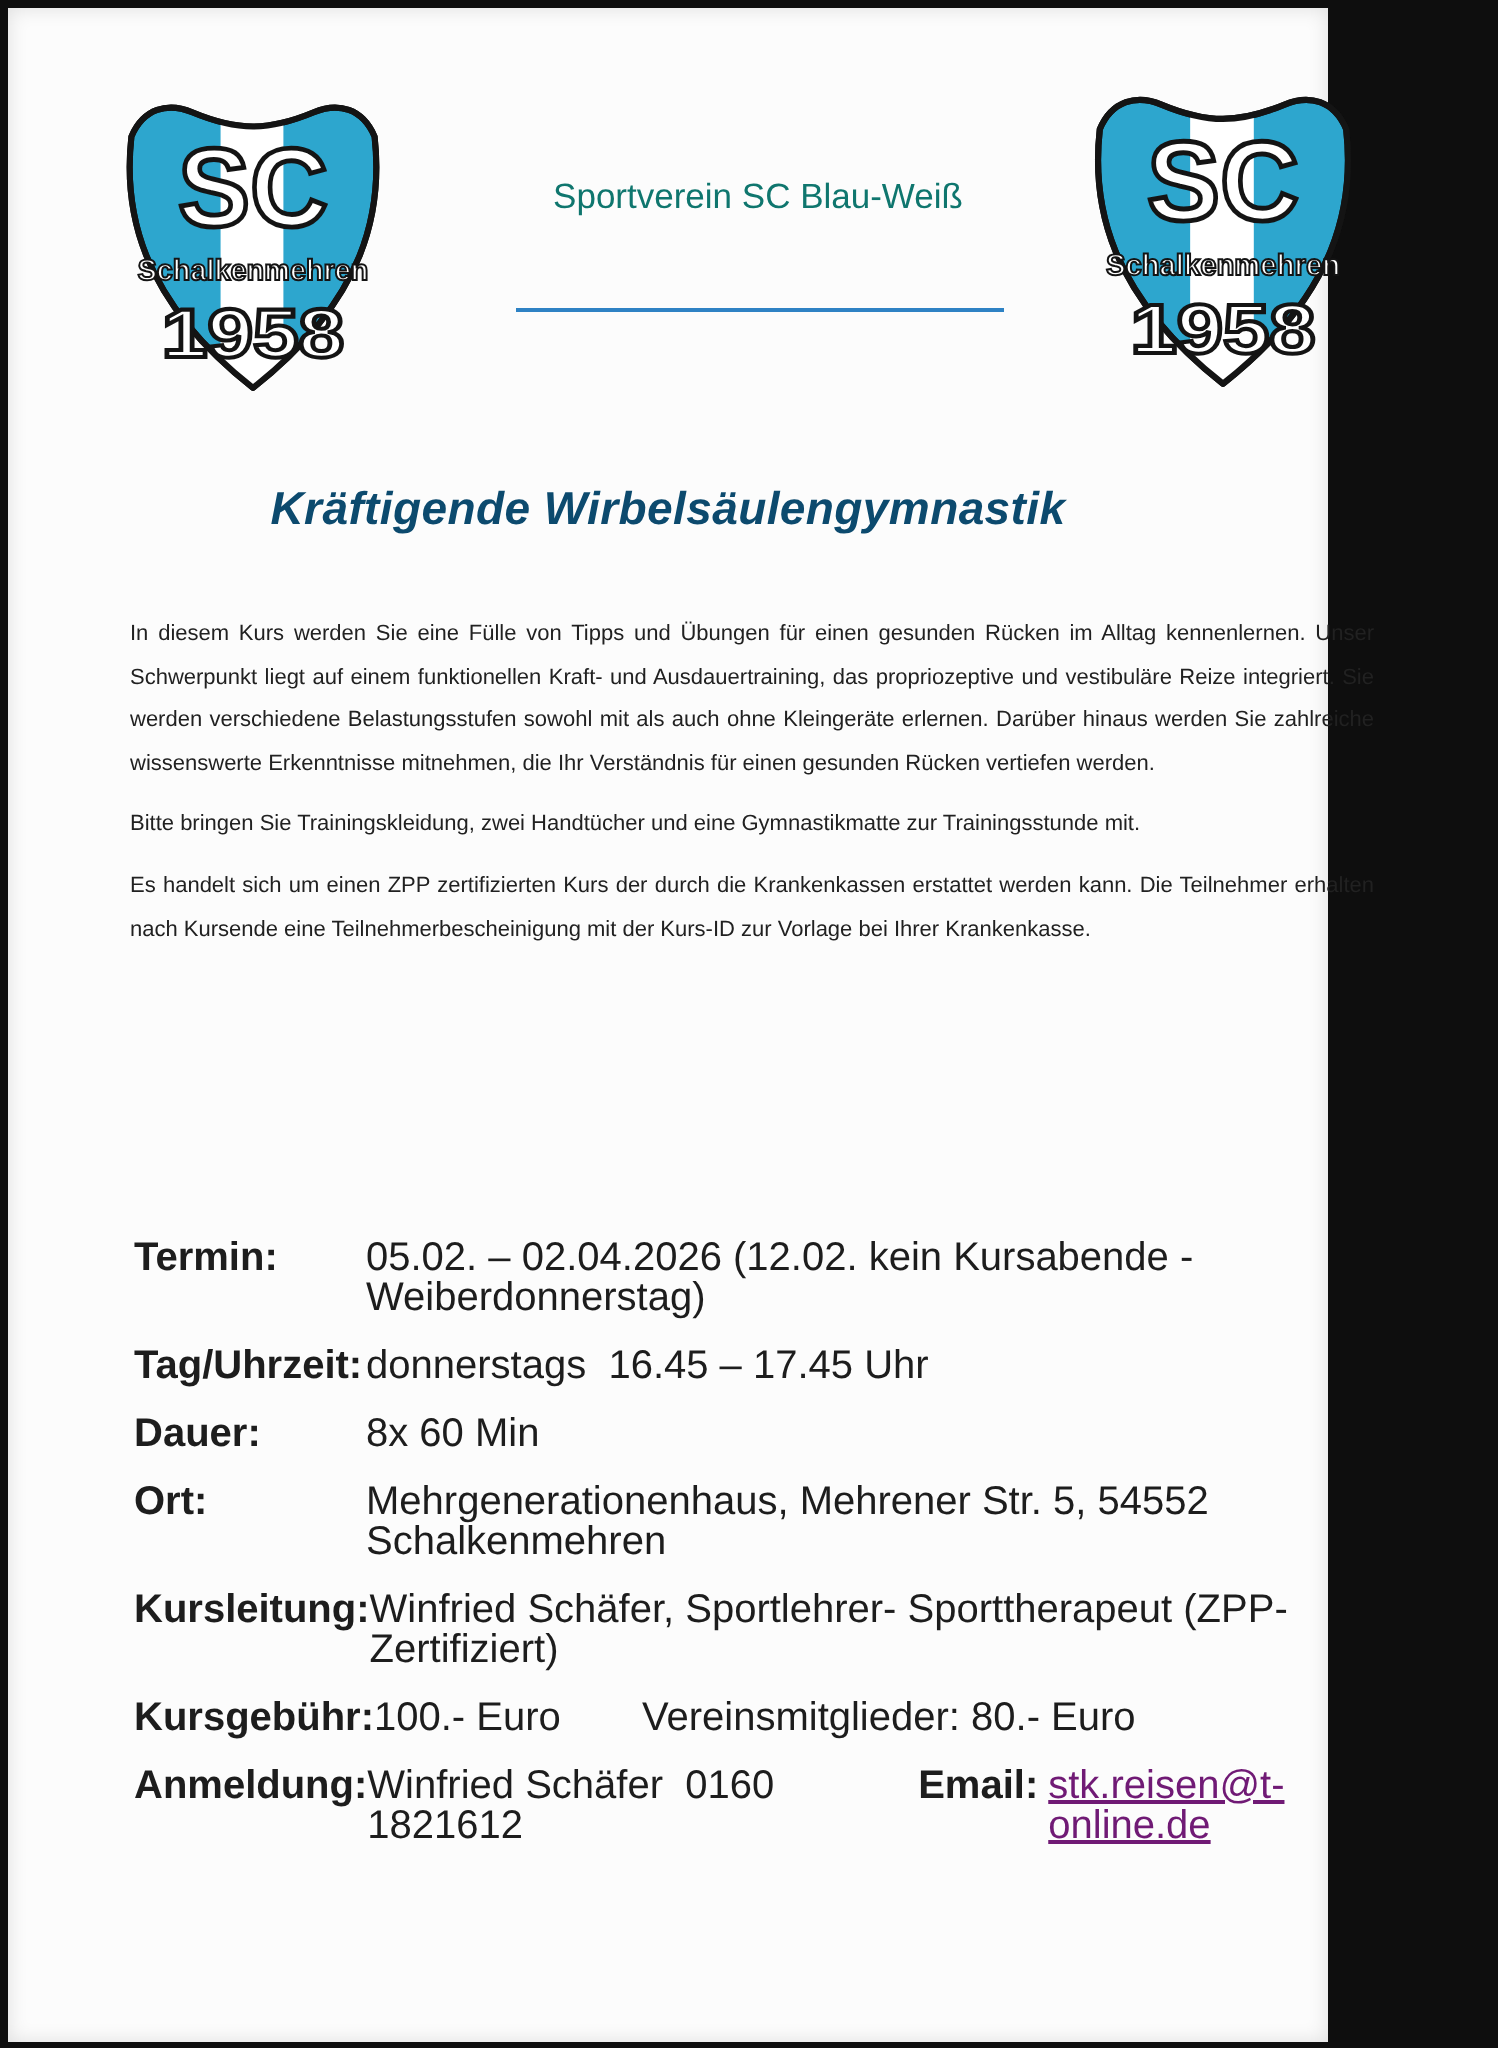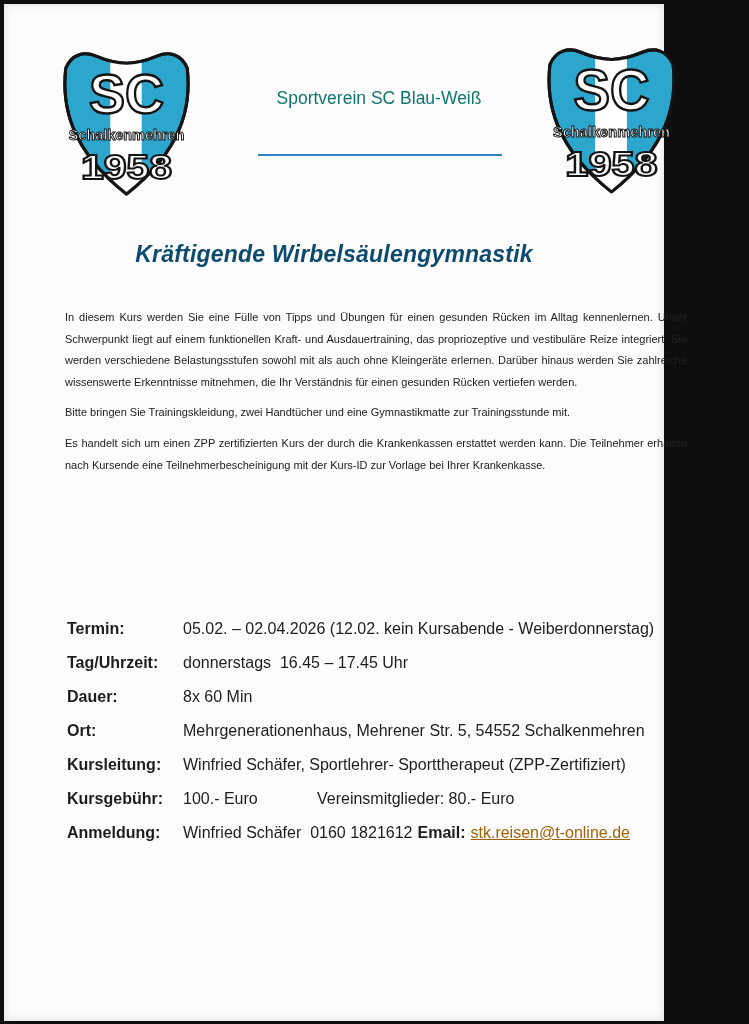--- a/index.html
+++ b/index.html
@@ -61,29 +61,29 @@
     font-size: 11px;
     line-height: 21.6px;
     color: #212121;
     text-align: justify;
   }
   .body-text p { margin: 0 0 9px 0; }
   
   .details {
     position: absolute;
     left: 63px; top: 615px; width: 645px;
-    font-size: 16px;
+    font-size: 20px;
     color: #1d1d1d;
   }
   .detail-row { display: flex; line-height: 20px; margin-bottom: 14px; }
   .detail-label { flex: 0 0 116px; font-weight: bold; }
   .detail-value { white-space: pre-wrap; }
   .value-fixed { flex: 0 0 134px; }
   .email-label { font-weight: bold; margin-left: 5px; }
-  .email-link { color: #a16207; text-decoration: underline; margin-left: 5px; }
+  .email-link { color: #701a75; text-decoration: underline; margin-left: 5px; }
 </style>
 </head>
 <body>
 
 <div class="page">
 
   <div class="crest crest-left">
     <svg viewBox="0 0 140 150">
       <defs>
         <clipPath id="shieldClipL">

